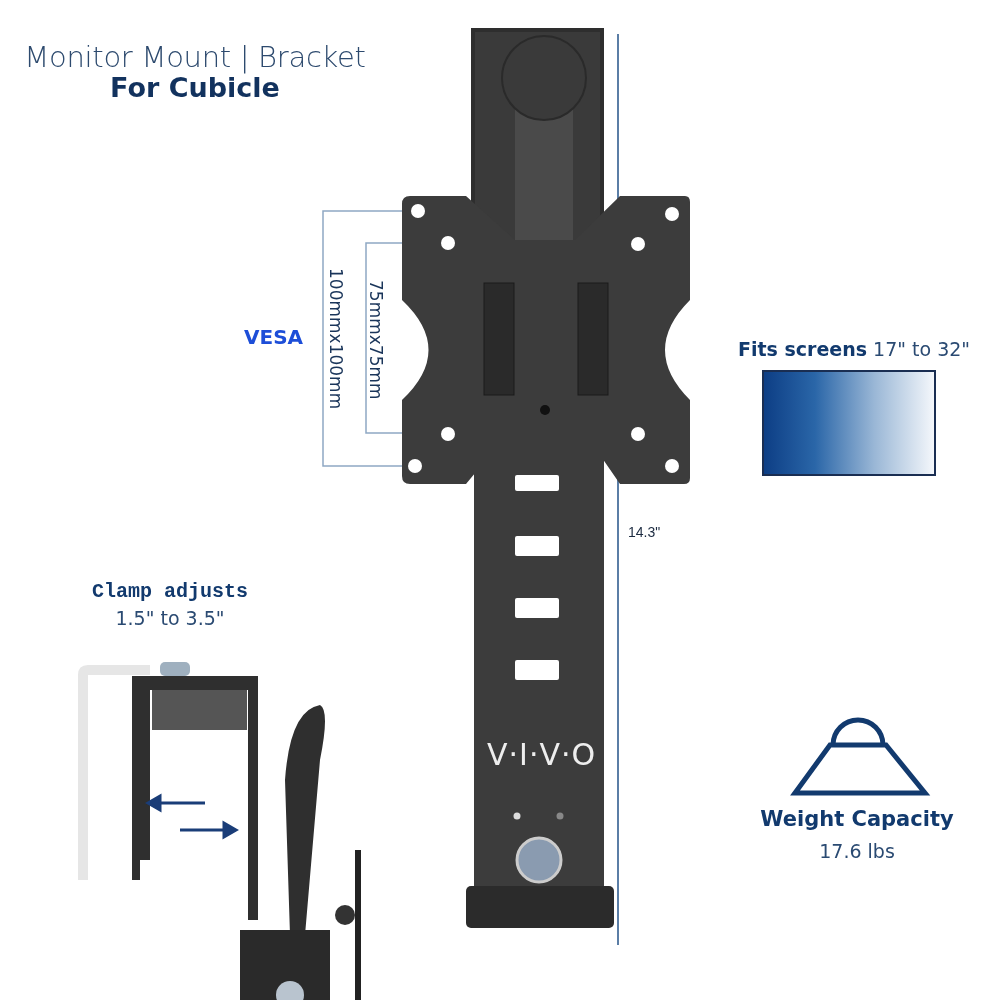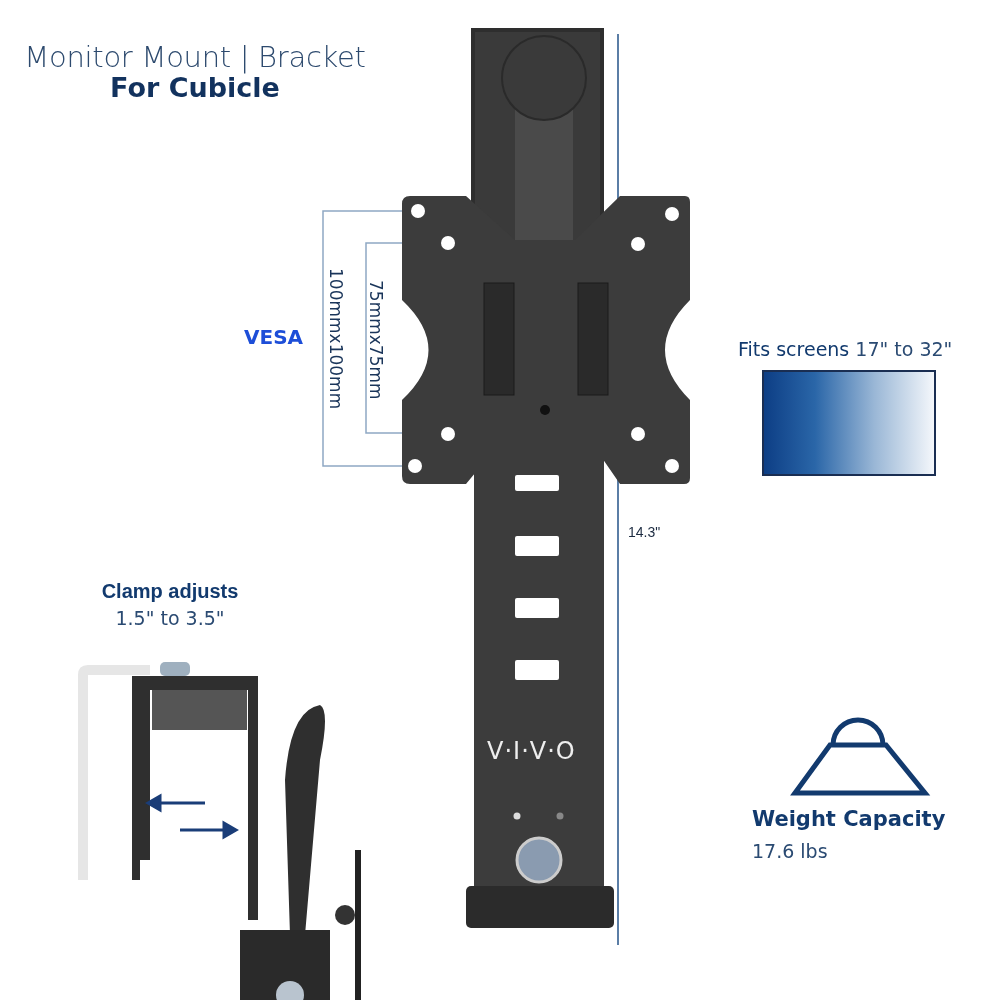--- a/index.html
+++ b/index.html
@@ -3,29 +3,29 @@
   <meta charset="utf-8">
   <style>
     html, body { margin:0; padding:0; background:#ffffff; }
     body { width:1000px; height:1000px; position:relative; overflow:hidden; font-family:"Liberation Sans", sans-serif; }
     .abs { position:absolute; }
     .title-line1 { left:0; width:390px; top:12px; text-align:center; font-size:29px; color:#2d4a6e; font-family:"DejaVu Sans", sans-serif; font-weight:300; letter-spacing:-0.3px;margin-top:28px; }
     .title-line2 { left:0; width:390px; top:52px; text-align:center; font-size:27px; color:#12325e; font-weight:bold; font-family:"DejaVu Sans", sans-serif;margin-top:20px; }
     .vesa-label { left:244px; top:325px; font-size:20px; font-weight:bold; color:#1d4ed8; font-family:"DejaVu Sans", sans-serif; }
     .vtext { font-family:"DejaVu Sans", sans-serif; font-size:17px; color:#1a355a; writing-mode:vertical-rl; white-space:nowrap; }
     .fits { left:738px; top:338px; font-size:19px; color:#123a6e; font-family:"DejaVu Sans", sans-serif; white-space:nowrap; }
-    .fits b { font-weight:normal;margin-top:12px; }
+    .fits b { font-weight:bold;margin-top:12px; }
     .fits span.light { color:#2a4a72; }
     .screen { left:762px; top:370px; width:174px; height:106px; border:2px solid #1a2e52; box-sizing:border-box; background:linear-gradient(90deg,#0d3e85 0%,#2a66a8 30%,#9ab7d6 65%,#f4f7fb 100%); }
-    .clamp-title { left:60px; top:580px; width:220px; text-align:center; font-size:20px; font-weight:bold; color:#123a6e; font-family:Liberation Sans, sans-serif; }
+    .clamp-title { left:60px; top:580px; width:220px; text-align:center; font-size:20px; font-weight:bold; color:#123a6e; font-family:Liberation Mono, monospace; }
     .clamp-range { left:60px; top:607px; width:220px; text-align:center; font-size:19px; color:#2a4a72; font-family:"DejaVu Sans", sans-serif; }
     .dim-143 { left:628px; top:524px; font-size:14px; color:#1b2a40; }
-    .weight-title { left:752px; top:807px; width:210px; text-align:left; font-size:21px; font-weight:bold; color:#123a6e; font-family:"DejaVu Sans", sans-serif; }
-    .weight-val { left:752px; top:840px; width:210px; text-align:left; font-size:19px; color:#2a4a72; font-family:"DejaVu Sans", sans-serif; }
-    .brand { left:487px; top:737px; font-size:24px; color:#eeeeee; letter-spacing:1px; font-family:"DejaVu Sans", sans-serif; }
+    .weight-title { left:752px; top:807px; width:210px; text-align:center; font-size:21px; font-weight:bold; color:#123a6e; font-family:"DejaVu Sans", sans-serif; }
+    .weight-val { left:752px; top:840px; width:210px; text-align:center; font-size:19px; color:#2a4a72; font-family:"DejaVu Sans", sans-serif; }
+    .brand { left:487px; top:737px; font-size:30px; color:#eeeeee; letter-spacing:1px; font-family:"DejaVu Sans", sans-serif; }
   </style>
 </head>
 <body>
 
 <div class="abs title-line1">Monitor Mount | Bracket</div>
 <div class="abs title-line2">For Cubicle</div>
 
 <svg class="abs" style="left:0;top:0" width="1000" height="1000">
 
   <line x1="618" y1="34" x2="618" y2="945" stroke="#5b7ea6" stroke-width="2"></line>

